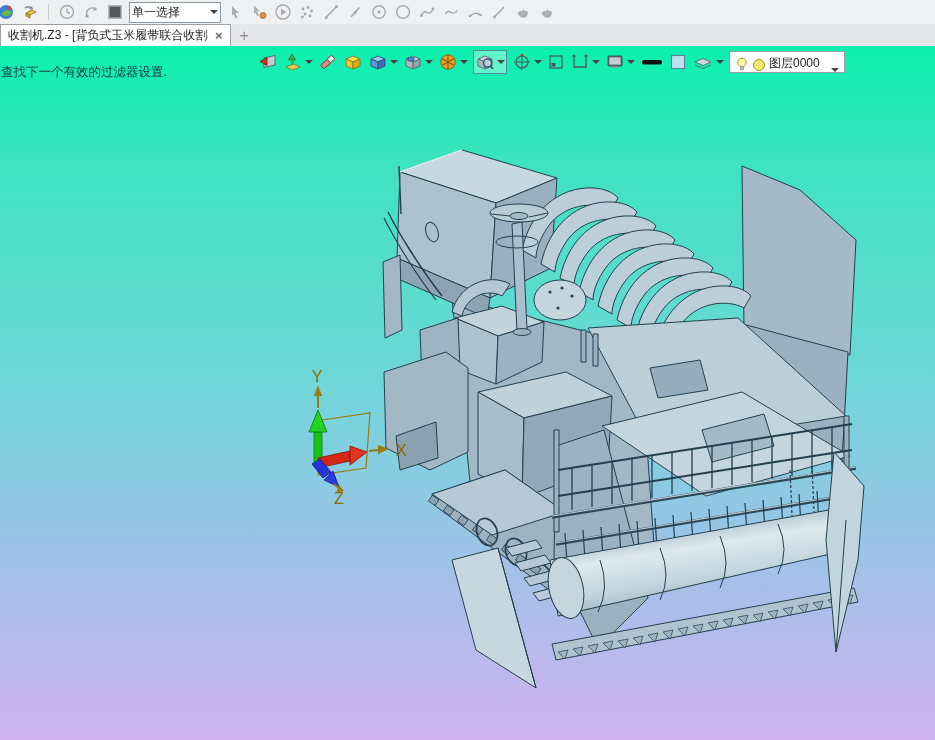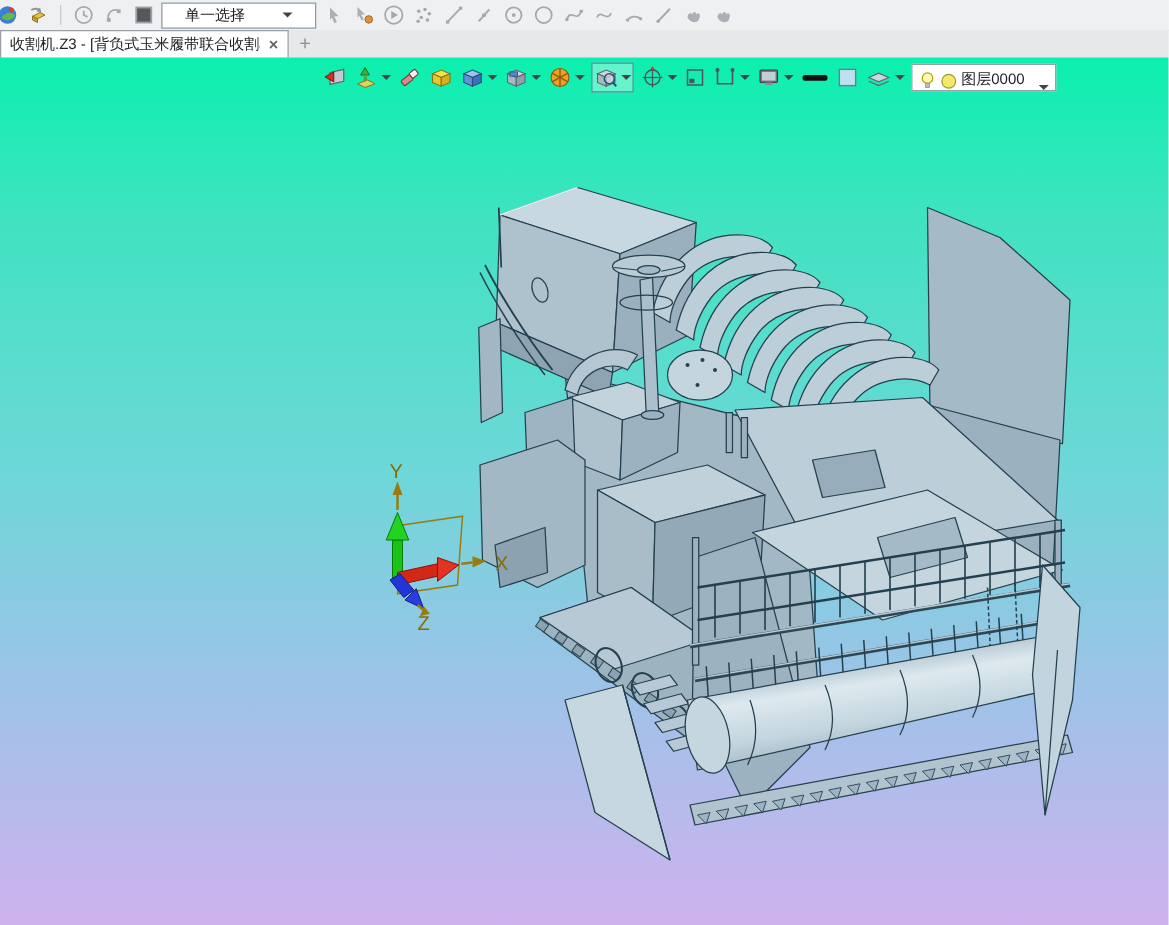--- a/index.html
+++ b/index.html
@@ -5,21 +5,21 @@
   html,body{margin:0;padding:0}
   .window{position:relative;width:935px;height:740px;overflow:hidden;
     font-family:"Liberation Sans","DejaVu Sans",sans-serif;background:#eef0f1}
 
   
   .toolbar-top{position:absolute;top:0;left:0;right:0;height:24px;background:#eef0f1;
     border-bottom:1px solid #dadcdd;display:flex;align-items:center;gap:4px}
   .ti{width:20px;height:20px;display:flex;align-items:center;justify-content:center;flex:0 0 auto}
   .sep{width:1px;height:16px;background:#c9cccd;margin:0 4px;flex:0 0 auto}
   .combo{height:19px;background:#fff;border:1px solid #8a99a4;display:flex;align-items:center;
-    padding:0 18px;font-size:12px;color:#222;gap:12px;width:86px;flex:0 0 auto}
+    padding:0 2px;font-size:12px;color:#222;gap:12px;width:86px;flex:0 0 auto}
   .combo .lbl{flex:1;white-space:nowrap;overflow:hidden}
   .caret{width:0;height:0;border-left:4px solid transparent;border-right:4px solid transparent;
     border-top:4px solid #444;flex:0 0 auto}
 
   
   .tabbar{position:absolute;top:24px;left:0;right:0;height:22px;background:#e7e8e9;
     display:flex;align-items:flex-end}
   .tab{height:21px;background:#fff;border:1px solid #9aa0a5;border-bottom:none;
     display:flex;align-items:center;padding:0 7px;font-size:12px;color:#222;gap:7px}
   .tab-label{white-space:nowrap;overflow:hidden;max-width:200px}
@@ -177,20 +177,21 @@
   <div class="tabbar">
     <div class="tab">
       <span class="tab-label">收割机.Z3 - [背负式玉米履带联合收割机]</span>
       <span class="tab-close">×</span>
     </div>
     <div class="tab-new">+</div>
   </div>
 
   <div class="viewport">
 
+    <div class="prompt">查找下一个有效的过滤器设置.</div>
 
     <div class="view-toolbar">
       <span class="vti">
         <svg width="20" height="20">
             <path d="M6,6 L17,3.5 L17,13 L6,15.5 Z" fill="#c3cad0" stroke="#5a6770" stroke-width="1"></path>
             <path d="M2,9.5 L9,5.5 L9,13.5 Z" fill="#cc3320" stroke="#7a1408" stroke-width="0.8"></path>
           </svg>
       </span>
       <span class="vti">
         <svg width="20" height="20">

